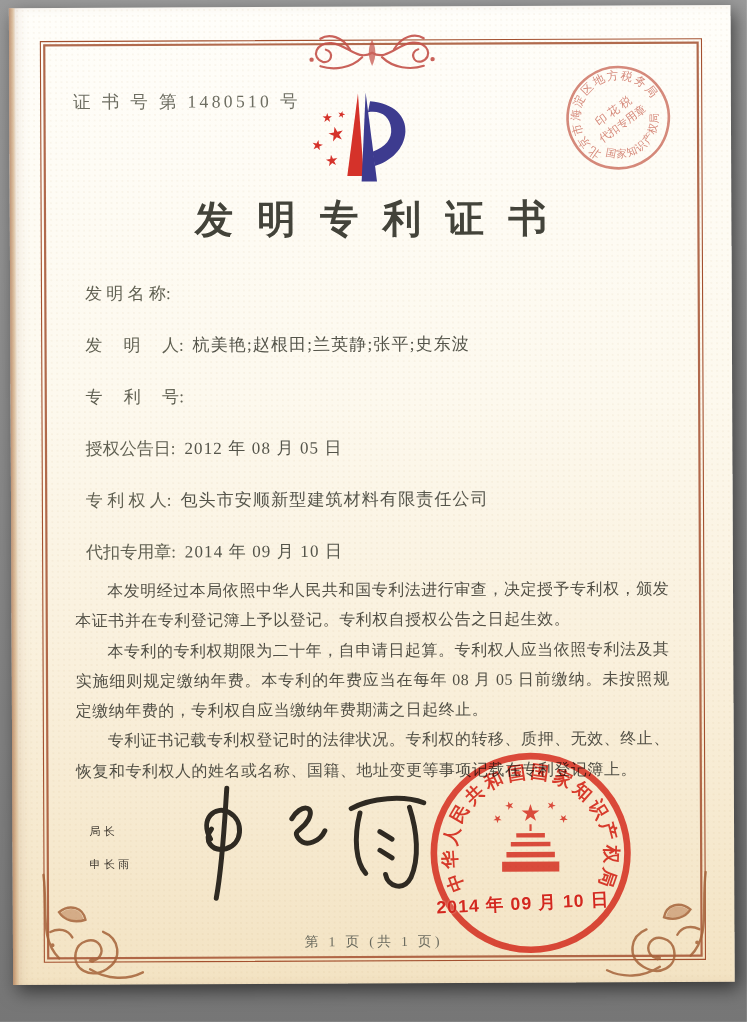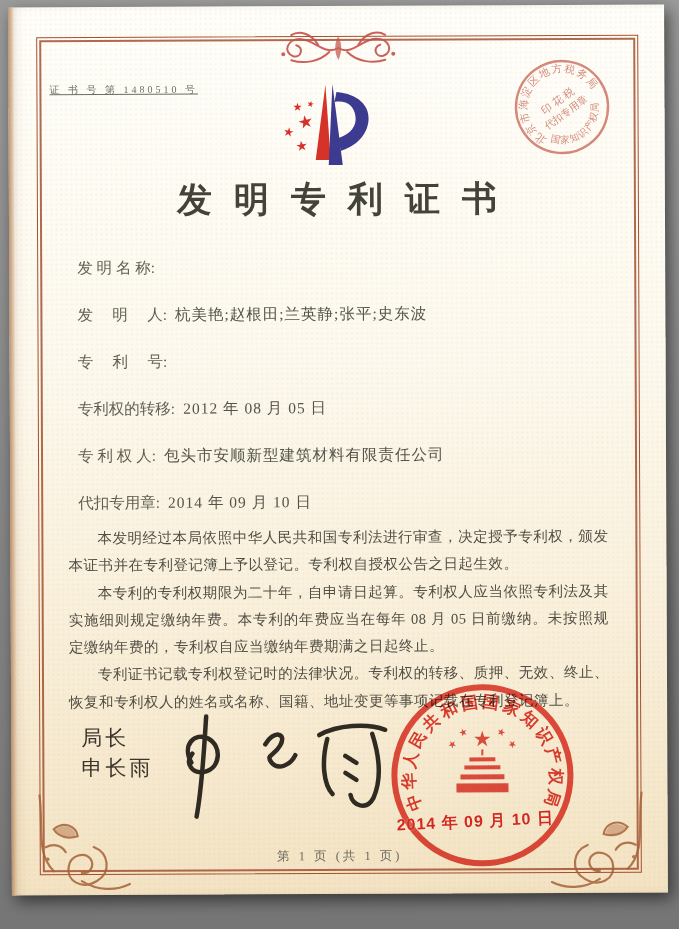--- a/index.html
+++ b/index.html
@@ -23,22 +23,22 @@
     opacity:.7;
   }
   .frame{
     position:absolute;left:28px;top:30px;right:26px;bottom:20px;
     border:1px solid #a3502f;
   }
   .frame::after{
     content:"";position:absolute;inset:2px;border:2px solid rgba(163,80,47,0.85);
   }
   .cert-no{
-    position:absolute;left:41px;top:76px;
-    font-size:10px;letter-spacing:3px;color:#6e6e62;text-decoration:underline;
+    position:absolute;left:58px;top:76px;
+    font-size:16px;letter-spacing:3px;color:#6e6e62;
   }
   .logo{position:absolute;left:262px;top:64px;width:160px;height:100px;}
   .title{
     position:absolute;left:0;right:0;top:170px;text-align:center;
     font-size:35px;font-weight:bold;color:#43433a;
     letter-spacing:22px;padding-left:22px;white-space:nowrap;
   }
   .fields{position:absolute;left:68px;top:248px;width:540px;}
   .field-row{
     display:flex;align-items:baseline;
@@ -47,23 +47,23 @@
   }
   .field-row .label{color:#606052;text-align:right;}
   .field-row .value{margin-left:8px;color:#54544a;letter-spacing:1px;}
   .body-text{
     position:absolute;left:58px;top:518px;width:540px;
     font-size:14.5px;line-height:1.88;color:#514f45;text-align:justify;
     letter-spacing:0.5px;
   }
   .body-text p{margin:0;text-indent:2em;}
   .director{
-    position:absolute;left:70px;top:716px;
-    font-size:21px;letter-spacing:3px;color:#3a342c;line-height:30px;
-    font-family:Liberation Serif, serif;
+    position:absolute;left:70px;top:736px;
+    font-size:10px;letter-spacing:3px;color:#3a342c;line-height:30px;
+    font-family:Liberation Mono, monospace;
   }
   .signature{position:absolute;left:150px;top:698px;width:235px;height:125px;}
   .seal{position:absolute;left:373px;top:672px;width:196px;height:196px;opacity:.9;mix-blend-mode:multiply;}
   .seal-date{
     position:absolute;left:385px;top:806px;width:170px;
     font-size:16px;font-weight:bold;color:#d3281f;letter-spacing:1px;
     transform:rotate(-2.5deg);white-space:nowrap;
     text-shadow:0 0 2px rgba(255,245,230,0.7);
     font-family:"Liberation Sans","DejaVu Sans",sans-serif;
   }
@@ -152,21 +152,21 @@
         <span class="label">发 明 名 称:</span>
       </div>
       <div class="field-row">
         <span class="label">发　 明　 人:</span>
         <span class="value">杭美艳;赵根田;兰英静;张平;史东波</span>
       </div>
       <div class="field-row">
         <span class="label">专　 利　 号:</span>
       </div>
       <div class="field-row">
-        <span class="label">专利权的转移:</span>
+        <span class="label">授权公告日:</span>
         <span class="value">2012 年 08 月 05 日</span>
       </div>
       <div class="field-row">
         <span class="label">专 利 权 人:</span>
         <span class="value">包头市安顺新型建筑材料有限责任公司</span>
       </div>
       <div class="field-row">
         <span class="label">代扣专用章:</span>
         <span class="value">2014 年 09 月 10 日</span>
       </div>

